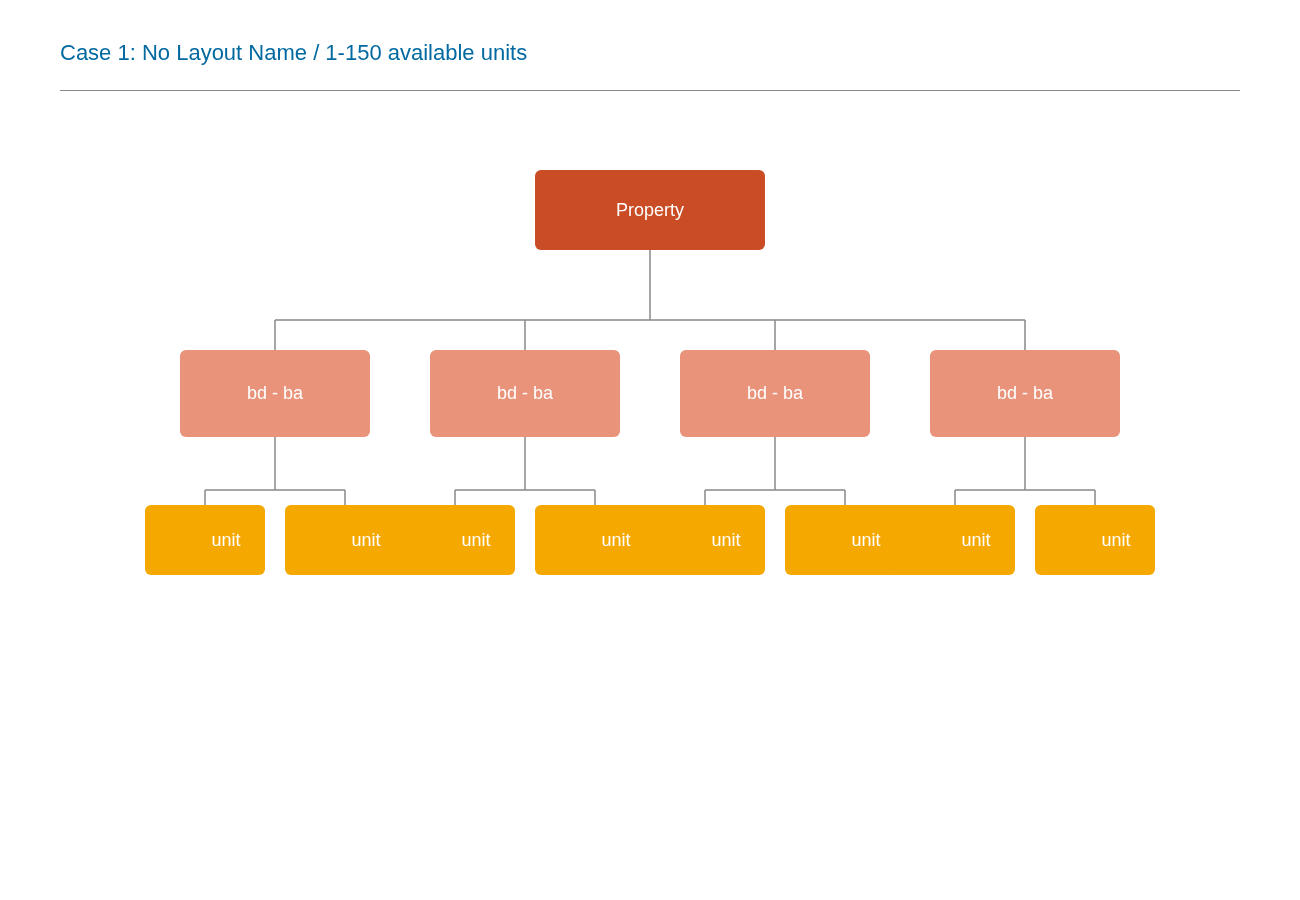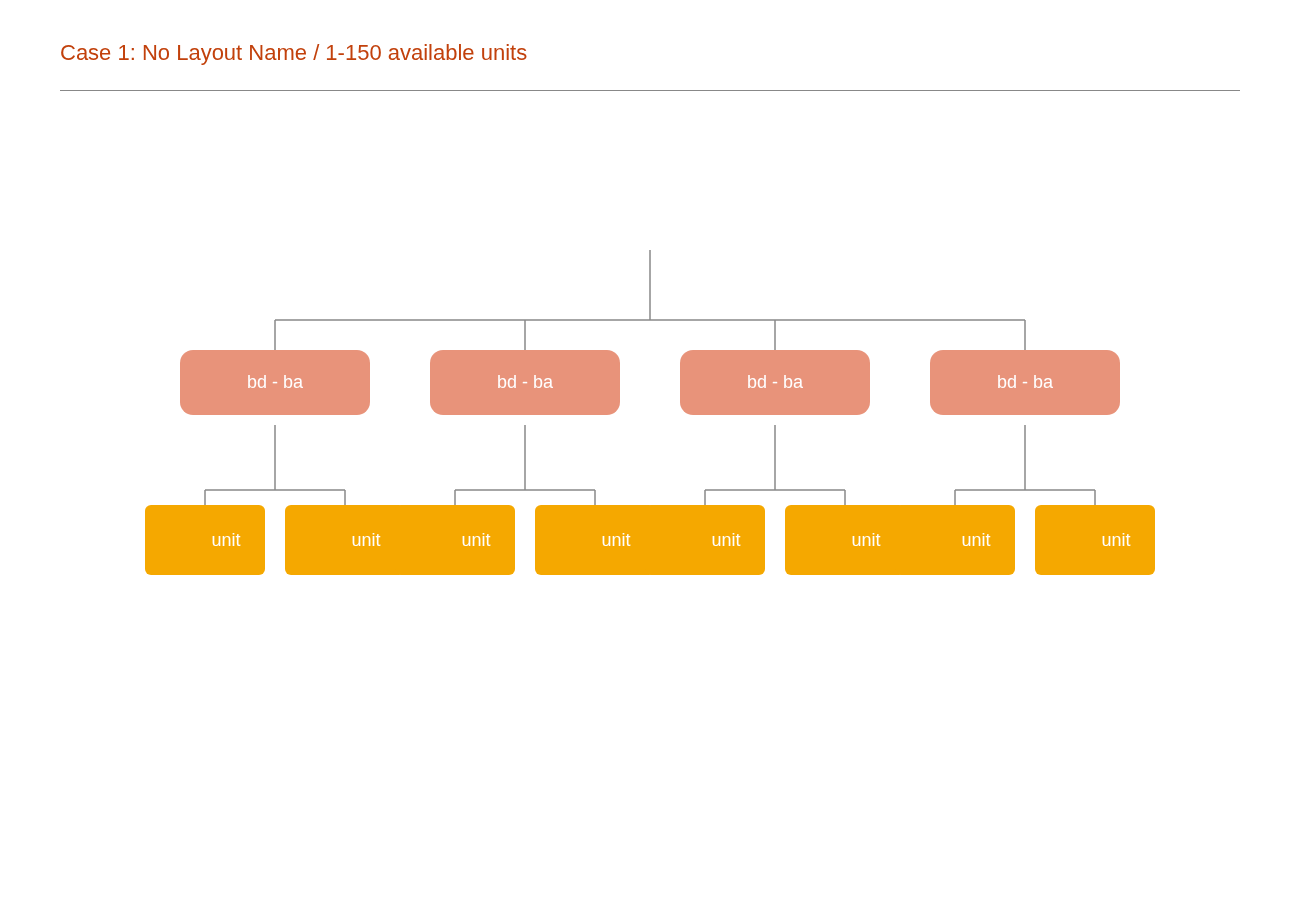--- a/index.html
+++ b/index.html
@@ -11,21 +11,21 @@
       height: 900px;
       overflow: hidden;
       position: relative;
     }
 
     .page-title {
       position: absolute;
       top: 40px;
       left: 60px;
       font-size: 22px;
-      color: #c2410c;
+      color: #0369a1;
       font-weight: normal;
     }
 
     .divider {
       position: absolute;
       top: 90px;
       left: 60px;
       right: 60px;
       height: 1px;
       background: #888;
@@ -43,23 +43,22 @@
     }
 
     .node-property {
       width: 230px;
       height: 80px;
       background: #c94c24;
     }
 
     .node-bd {
       width: 190px;
-      height: 65px;
+      height: 87px;
       background: #e8937a;
-      border-radius: 13px;
     }
 
     .node-unit {
       width: 120px;
       height: 70px;
       background: #f5a800;
       padding-left: 42px;
     }
 
     
@@ -107,20 +106,21 @@
     <line x1="705" y1="370" x2="705" y2="385" stroke="#888" stroke-width="1.5"></line>
     <line x1="845" y1="370" x2="845" y2="385" stroke="#888" stroke-width="1.5"></line>
 
     <line x1="1025" y1="305" x2="1025" y2="370" stroke="#888" stroke-width="1.5"></line>
     <line x1="955" y1="370" x2="1095" y2="370" stroke="#888" stroke-width="1.5"></line>
     <line x1="955" y1="370" x2="955" y2="385" stroke="#888" stroke-width="1.5"></line>
     <line x1="1095" y1="370" x2="1095" y2="385" stroke="#888" stroke-width="1.5"></line>
 
   </svg>
 
+  <div class="node node-property" style="position:absolute; left:535px; top:50px;">Property</div>
 
   <div class="node node-bd" style="position:absolute; left:180px; top:230px;">bd - ba</div>
 
   <div class="node node-bd" style="position:absolute; left:430px; top:230px;">bd - ba</div>
 
   <div class="node node-bd" style="position:absolute; left:680px; top:230px;">bd - ba</div>
 
   <div class="node node-bd" style="position:absolute; left:930px; top:230px;">bd - ba</div>
 
   <div class="node node-unit" style="position:absolute; left:145px; top:385px;">unit</div>

